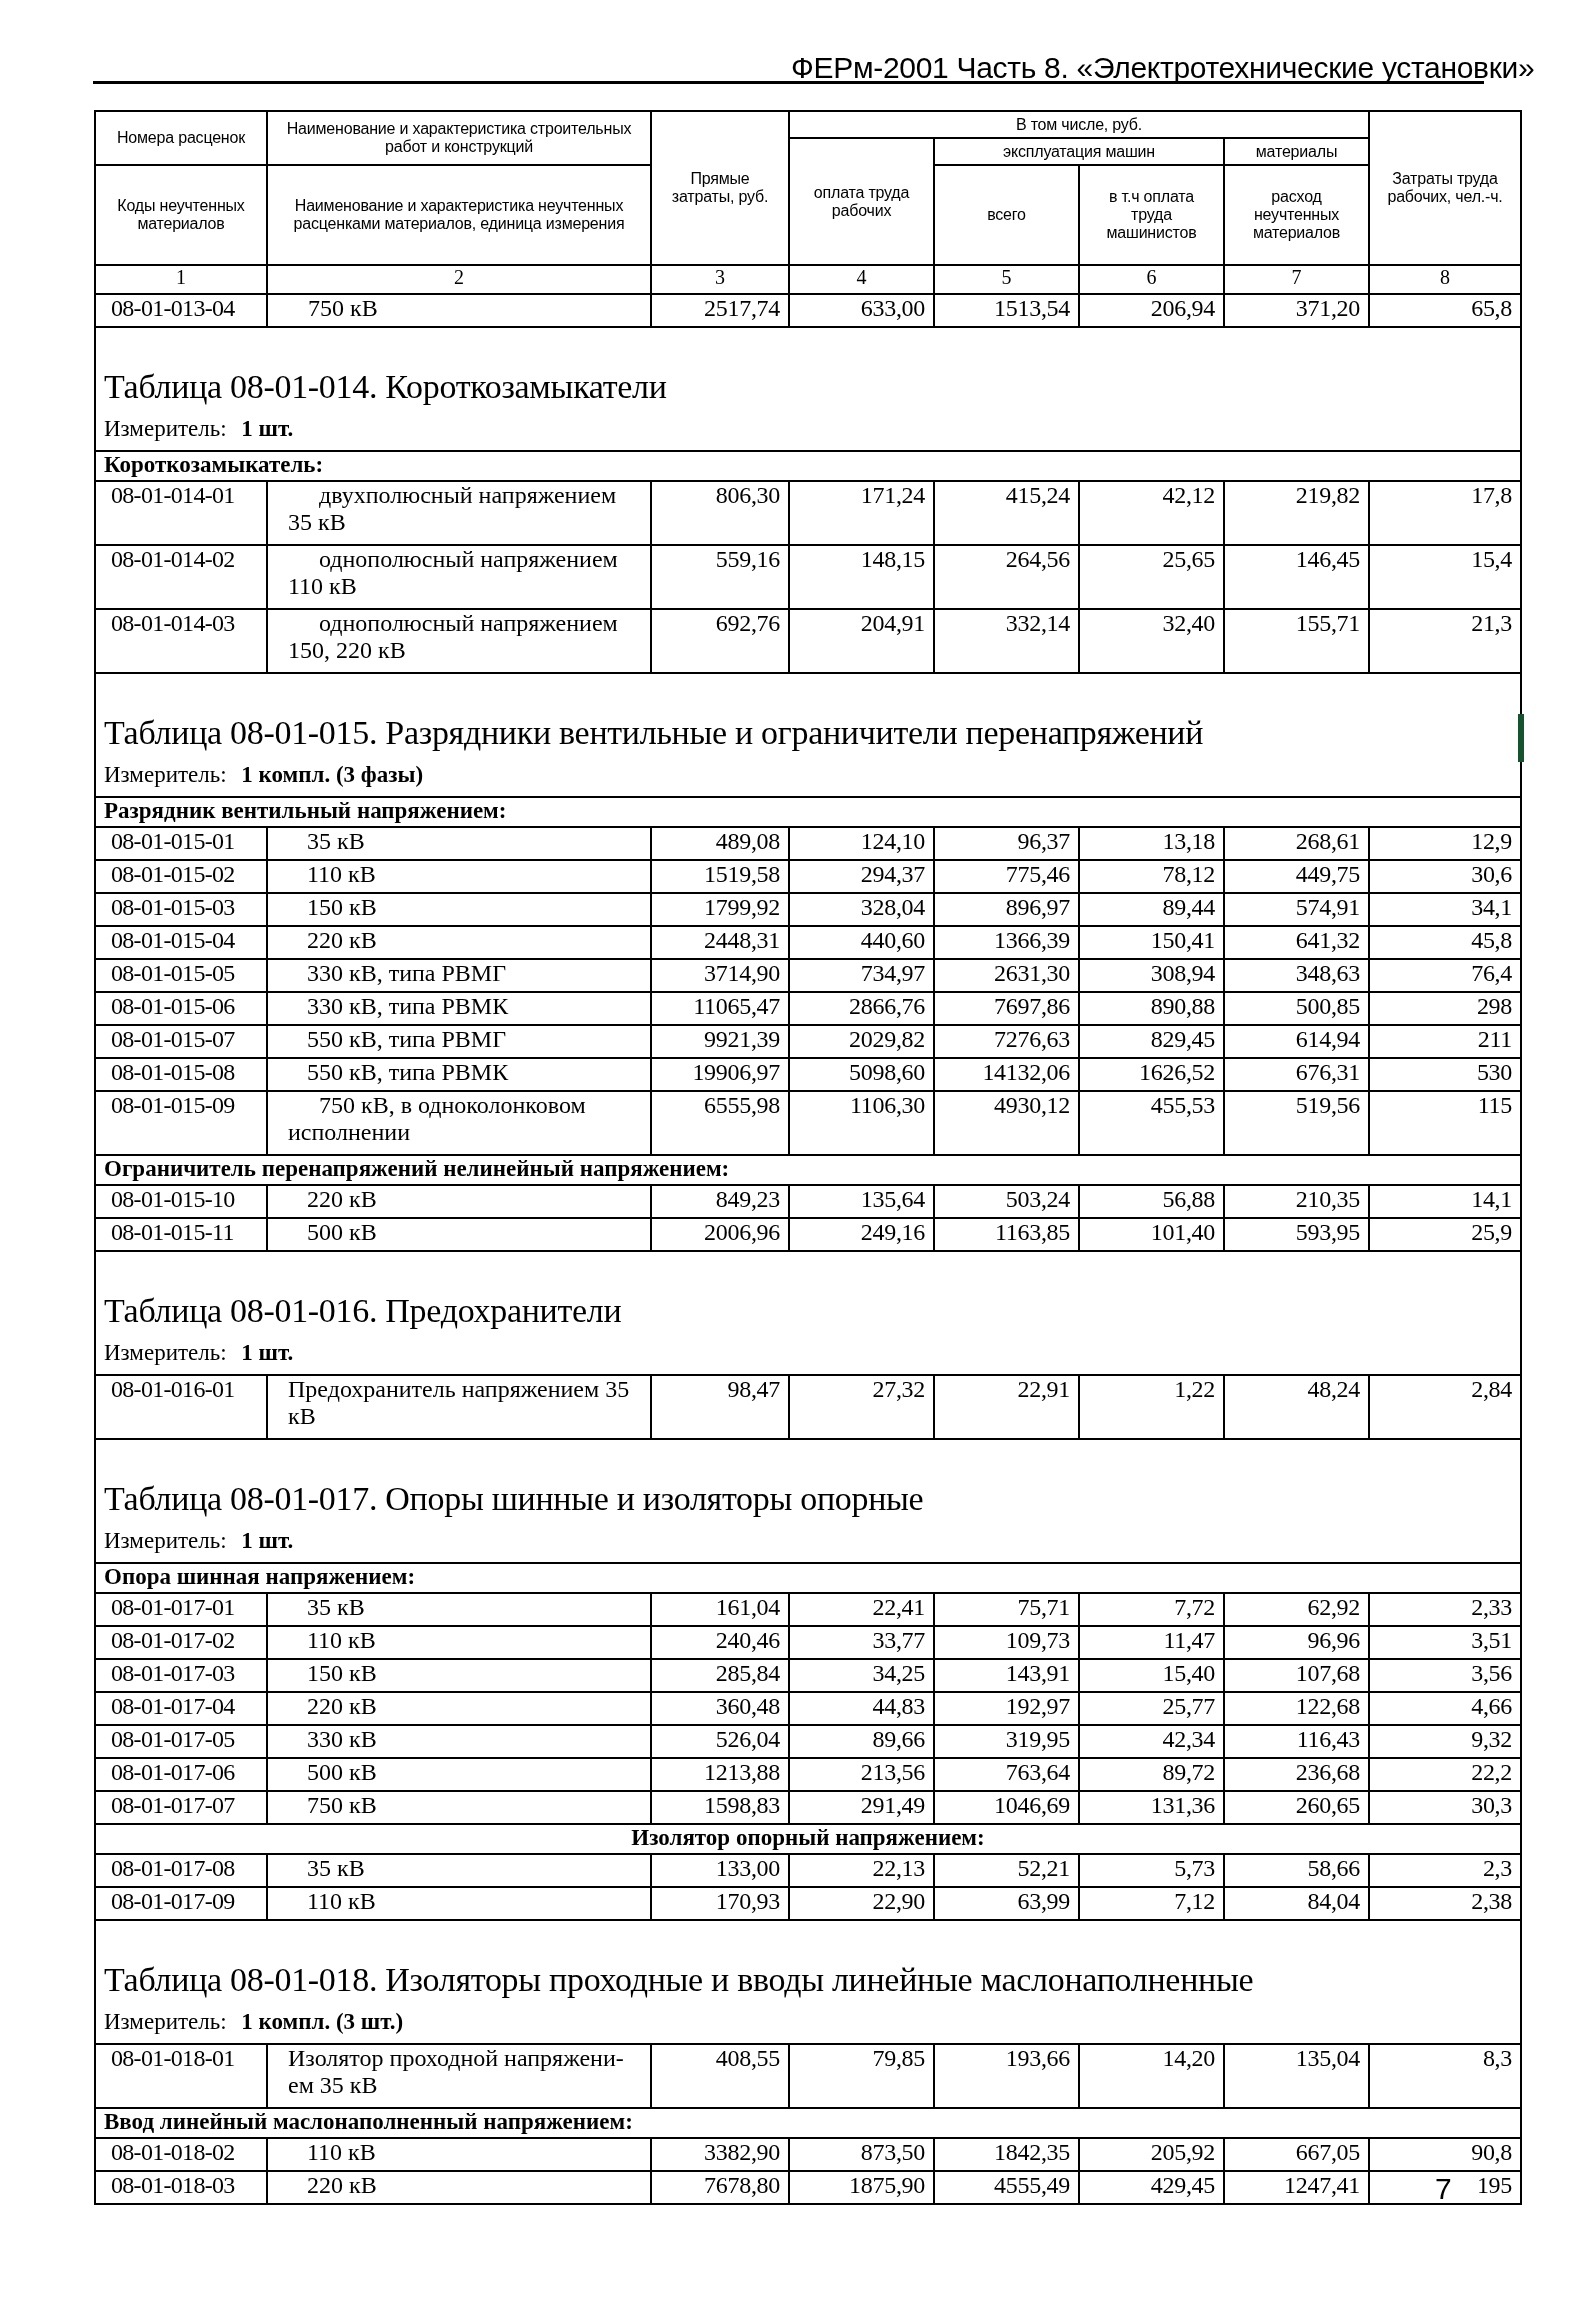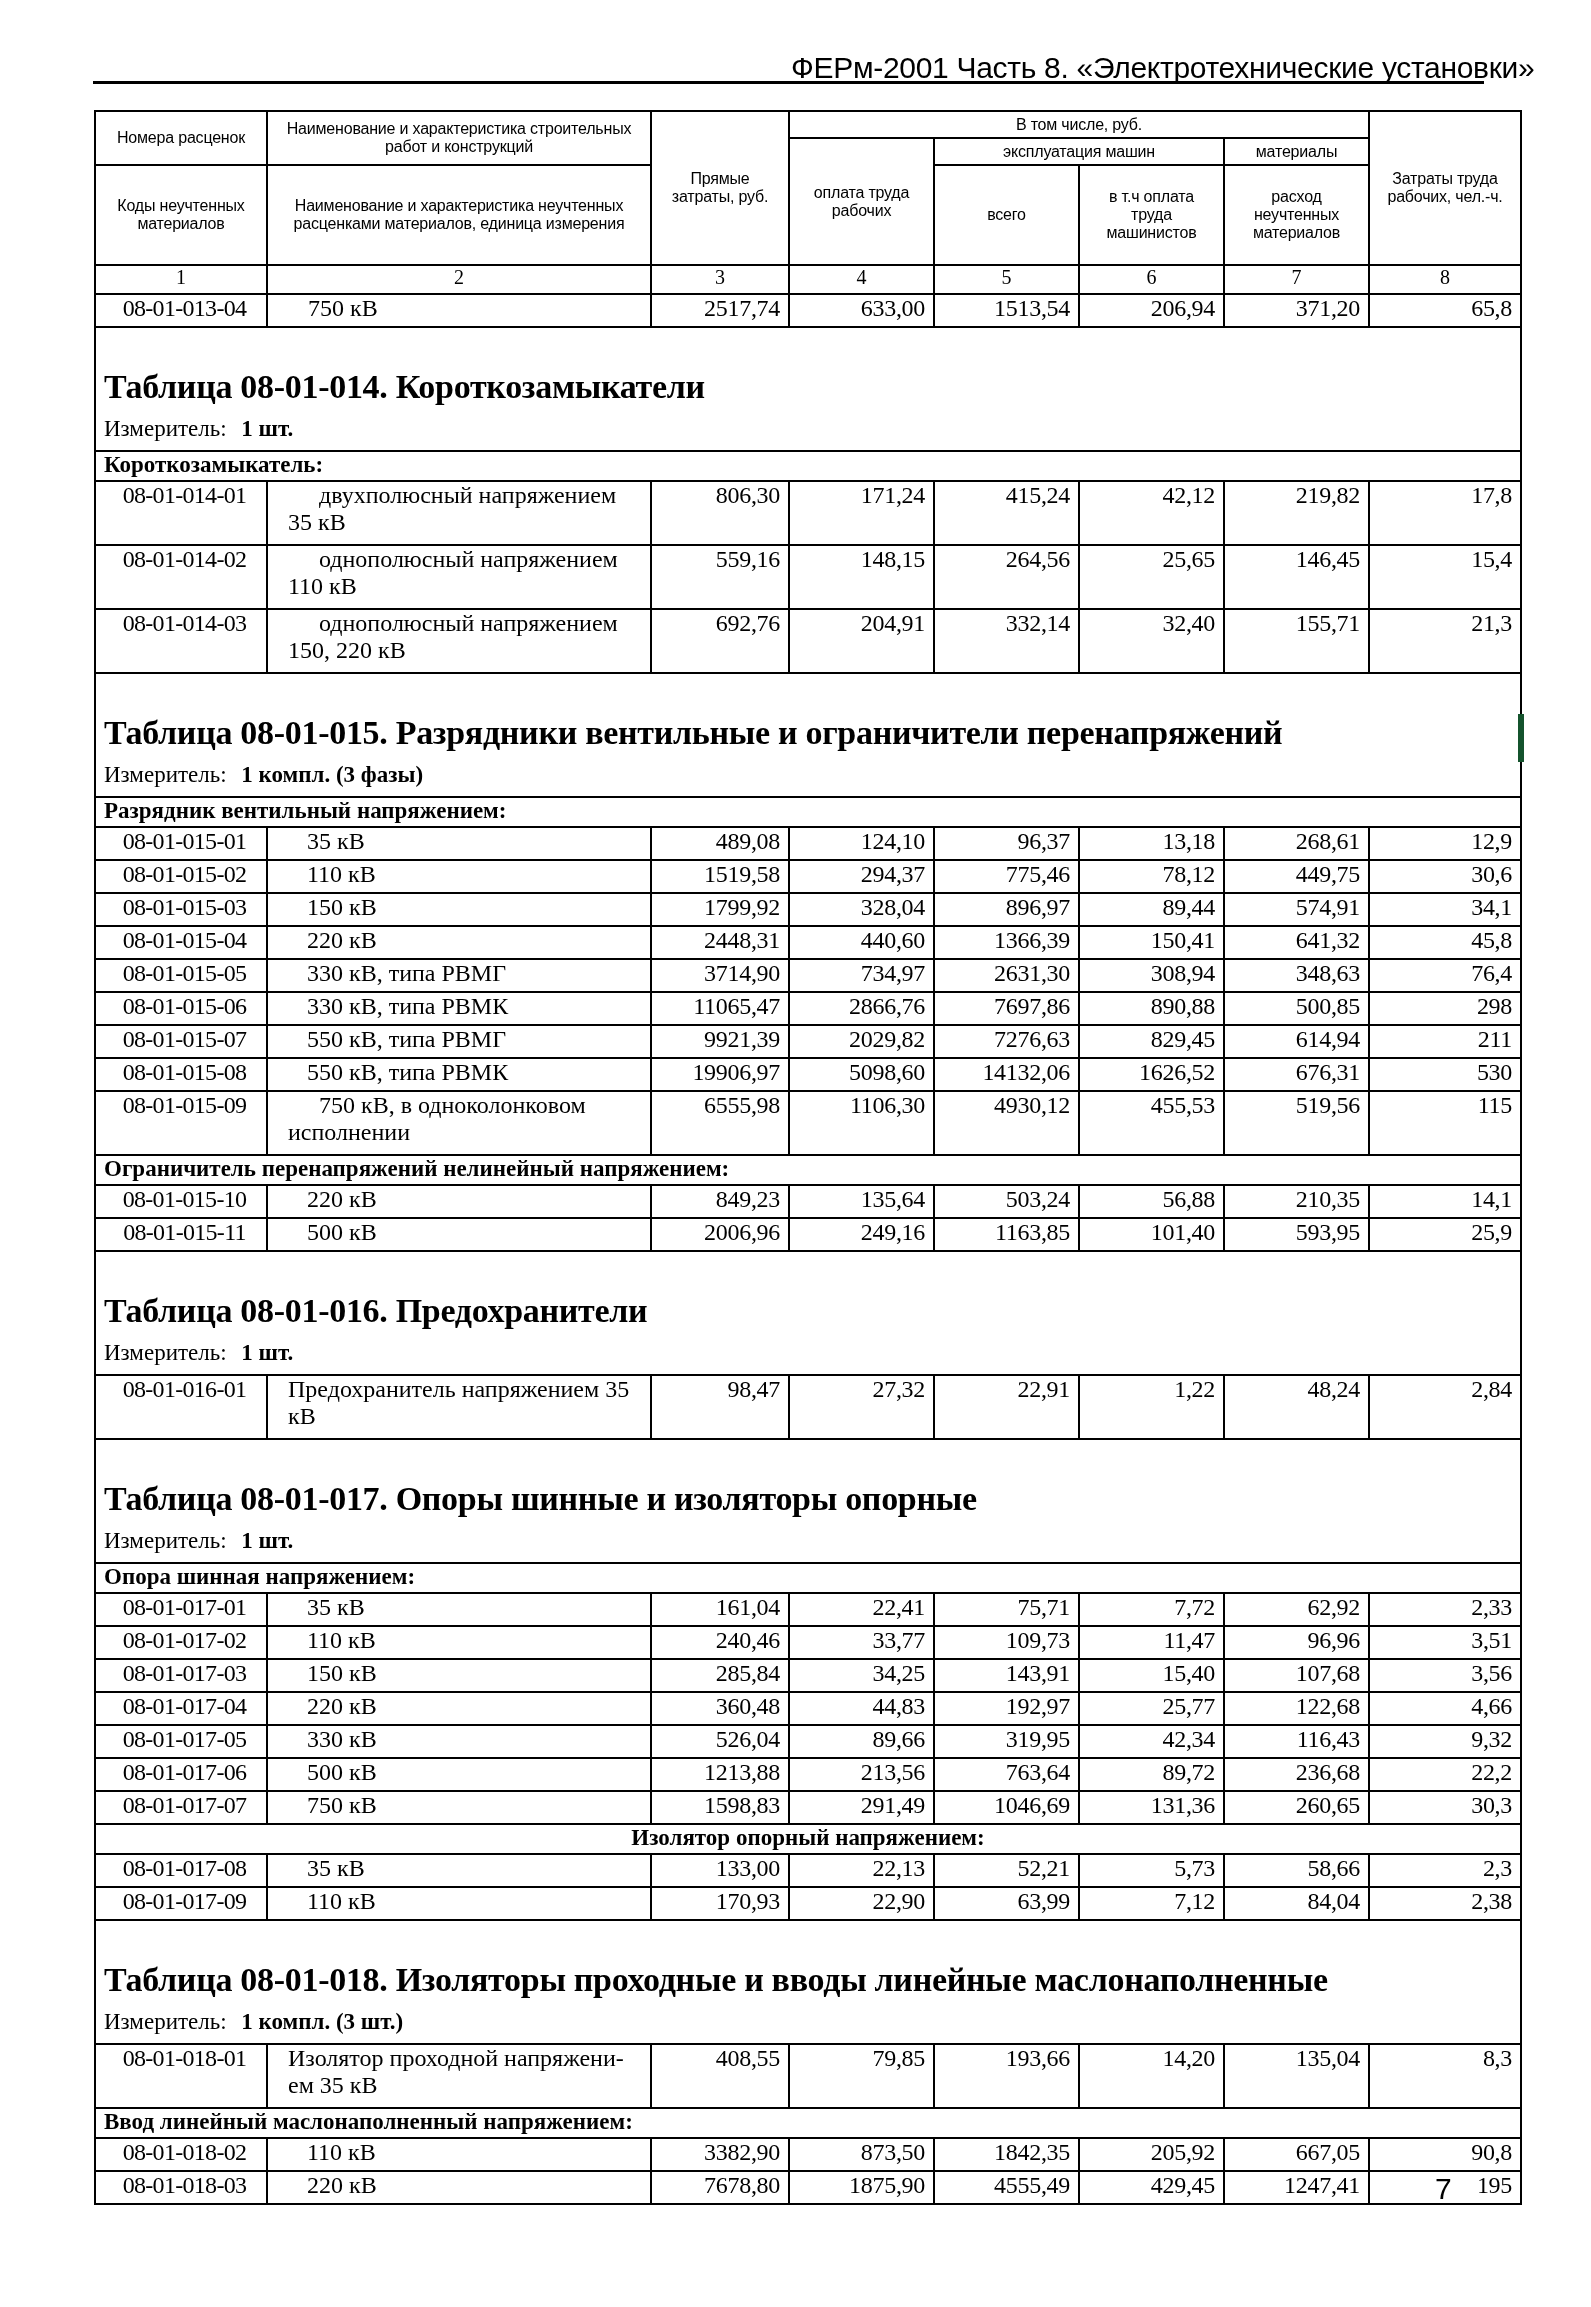--- a/index.html
+++ b/index.html
@@ -6,29 +6,29 @@
   body { width:1591px; height:2307px; position:relative; font-family:"Liberation Serif","DejaVu Serif",serif; color:#000; overflow:hidden; }
   .running-head { position:absolute; left:791px; top:51px; font-size:30px; font-family:"Liberation Sans","DejaVu Sans",sans-serif; letter-spacing:-0.3px; }
   .head-rule { position:absolute; left:93px; top:81px; width:1391px; height:2.7px; background:#000; }
   table.grid { position:absolute; left:94px; top:110px; width:1425px; border-collapse:collapse; table-layout:fixed; }
   table.grid td { border:2px solid #000; padding:0 8px; vertical-align:top; line-height:1.12; }
   col.c1{width:172px} col.c2{width:384px} col.c3{width:138px} col.c4{width:145px}
   col.c5{width:145px} col.c6{width:145px} col.c7{width:145px} col.c8{width:152px}
   .h { font-family:"Liberation Sans","DejaVu Sans",sans-serif; font-size:16px; text-align:center; vertical-align:middle !important; letter-spacing:-0.2px; }
   .num-row td { font-size:20px; text-align:center; height:27px; vertical-align:middle; }
   .data td { font-size:24px; height:31px; }
-  .data td.code { text-align:center; white-space:nowrap; letter-spacing:-0.7px;padding-left:15px; }
+  .data td.code { white-space:nowrap; letter-spacing:-0.7px;padding-left:15px; }
   .data td.name { padding-left:39px; }
   .data td.name.flush { padding-left:4px; }
   .data td.v { text-align:right; white-space:nowrap; letter-spacing:-0.3px; }
   .data.tall td { height:62px; }
   .data.tall td.name { text-indent:31px; padding-left:20px;margin-top:16px; }
   .data.tall td.name.noindent { text-indent:0; }
   td.spacer { border-top:2px solid #000; border-bottom:none !important; border-left:2px solid #000; border-right:2px solid #000; height:40px; }
-  td.title { border-top:none !important; border-bottom:none !important; font-size:34px; font-weight:bold; padding:6.7px 0 0 0; height:48px; letter-spacing:-0.3px; white-space:nowrap; }
+  td.title { border-top:none !important; border-bottom:none !important; font-size:34px; font-weight:normal; padding:6.7px 0 0 0; height:48px; letter-spacing:-0.3px; white-space:nowrap; }
   td.meas { border-top:none !important; font-size:23px; padding-left:174px; height:34px; vertical-align:bottom; white-space:nowrap; }
   td.meas b { font-weight:bold;margin-left:9px; }
   td.group { font-size:23px; font-weight:bold; padding-left:174px; height:28px; vertical-align:bottom; white-space:nowrap; border-bottom:2px solid #000; }
   td.group.center { text-align:center; padding-left:8px; }
   .page-number { position:absolute; left:1435px; top:2172px; font-size:30px; font-family:"Liberation Sans","DejaVu Sans",sans-serif; }
 </style>
 </head>
 <body>
 
 <div class="running-head">ФЕРм-2001 Часть 8. «Электротехнические установки»</div>

